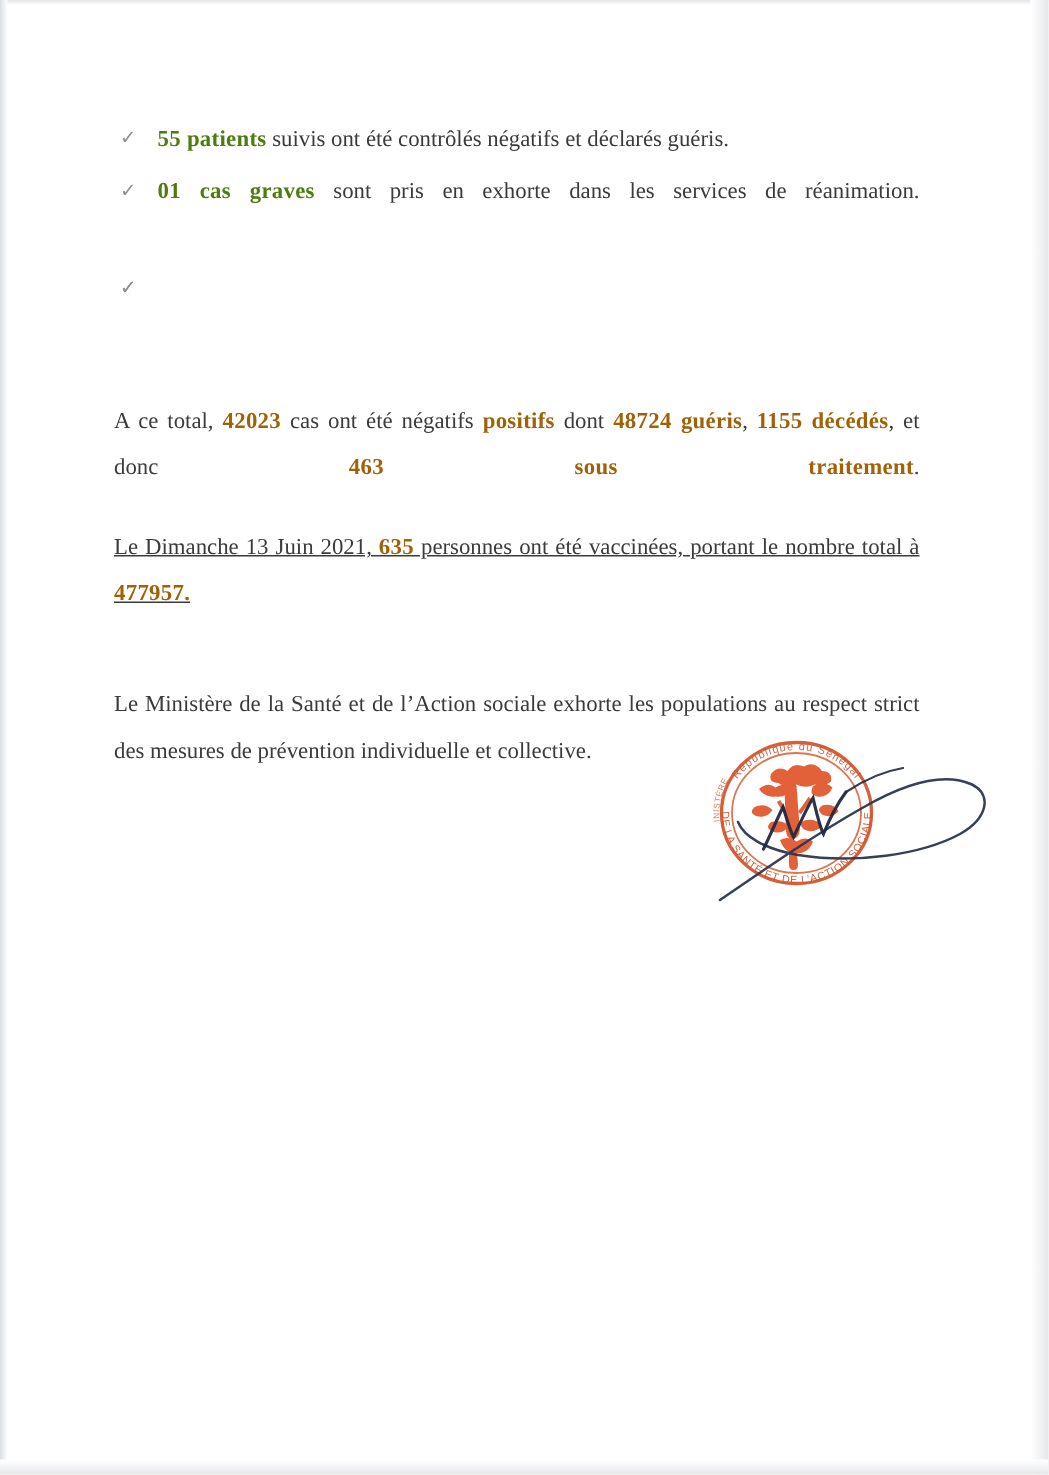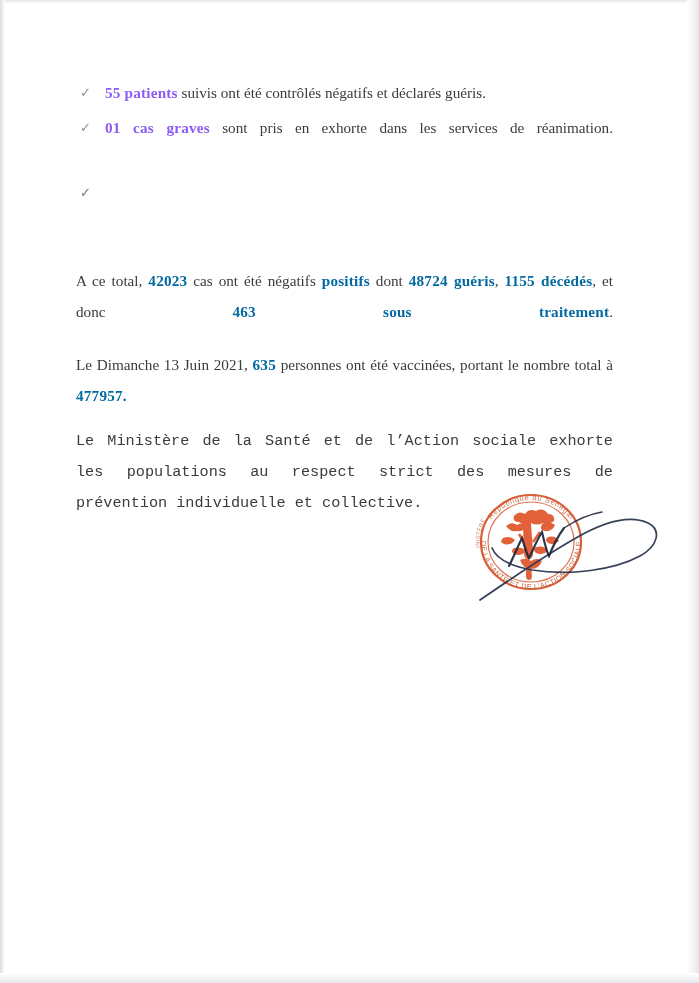--- a/index.html
+++ b/index.html
@@ -77,21 +77,21 @@
     position: absolute;
     left: 4px;
     top: 0;
     font-size: 13px;
     line-height: 30px;
     color: #8e9093;
     font-family: "DejaVu Sans", sans-serif;
   }
   .bullet b {
     font-weight: bold;
-    color: #8b5cf6;
+    color: #4d7c0f;
     letter-spacing: 0.2px;
   }
   .bullet.justified::after {
     content: "";
     display: inline-block;
     width: 100%;
     height: 0;
   }
 
   
@@ -100,32 +100,32 @@
     left: 0;
     width: 537px;
     font-size: 15.2px;
     line-height: 31px;
     color: #3b3b3d;
     text-align: justify;
     text-justify: inter-word;
   }
   .para b {
     font-weight: bold;
-    color: #0369a1;
+    color: #a16207;
     letter-spacing: 0.2px;
   }
   .para.stretch::after {
     content: "";
     display: inline-block;
     width: 100%;
     height: 0;
   }
   #para-cumulative { top: 250px; }
-  #para-vaccination { top: 334px; }
-  #para-ministry { top: 411px; font-family: Liberation Mono, monospace; }
+  #para-vaccination { top: 334px; text-decoration: underline; }
+  #para-ministry { top: 439px; }
 
   
   .seal-wrap {
     position: absolute;
     left: 452px;
     top: 482px;
     width: 215px;
     height: 125px;
   }
   .seal {

